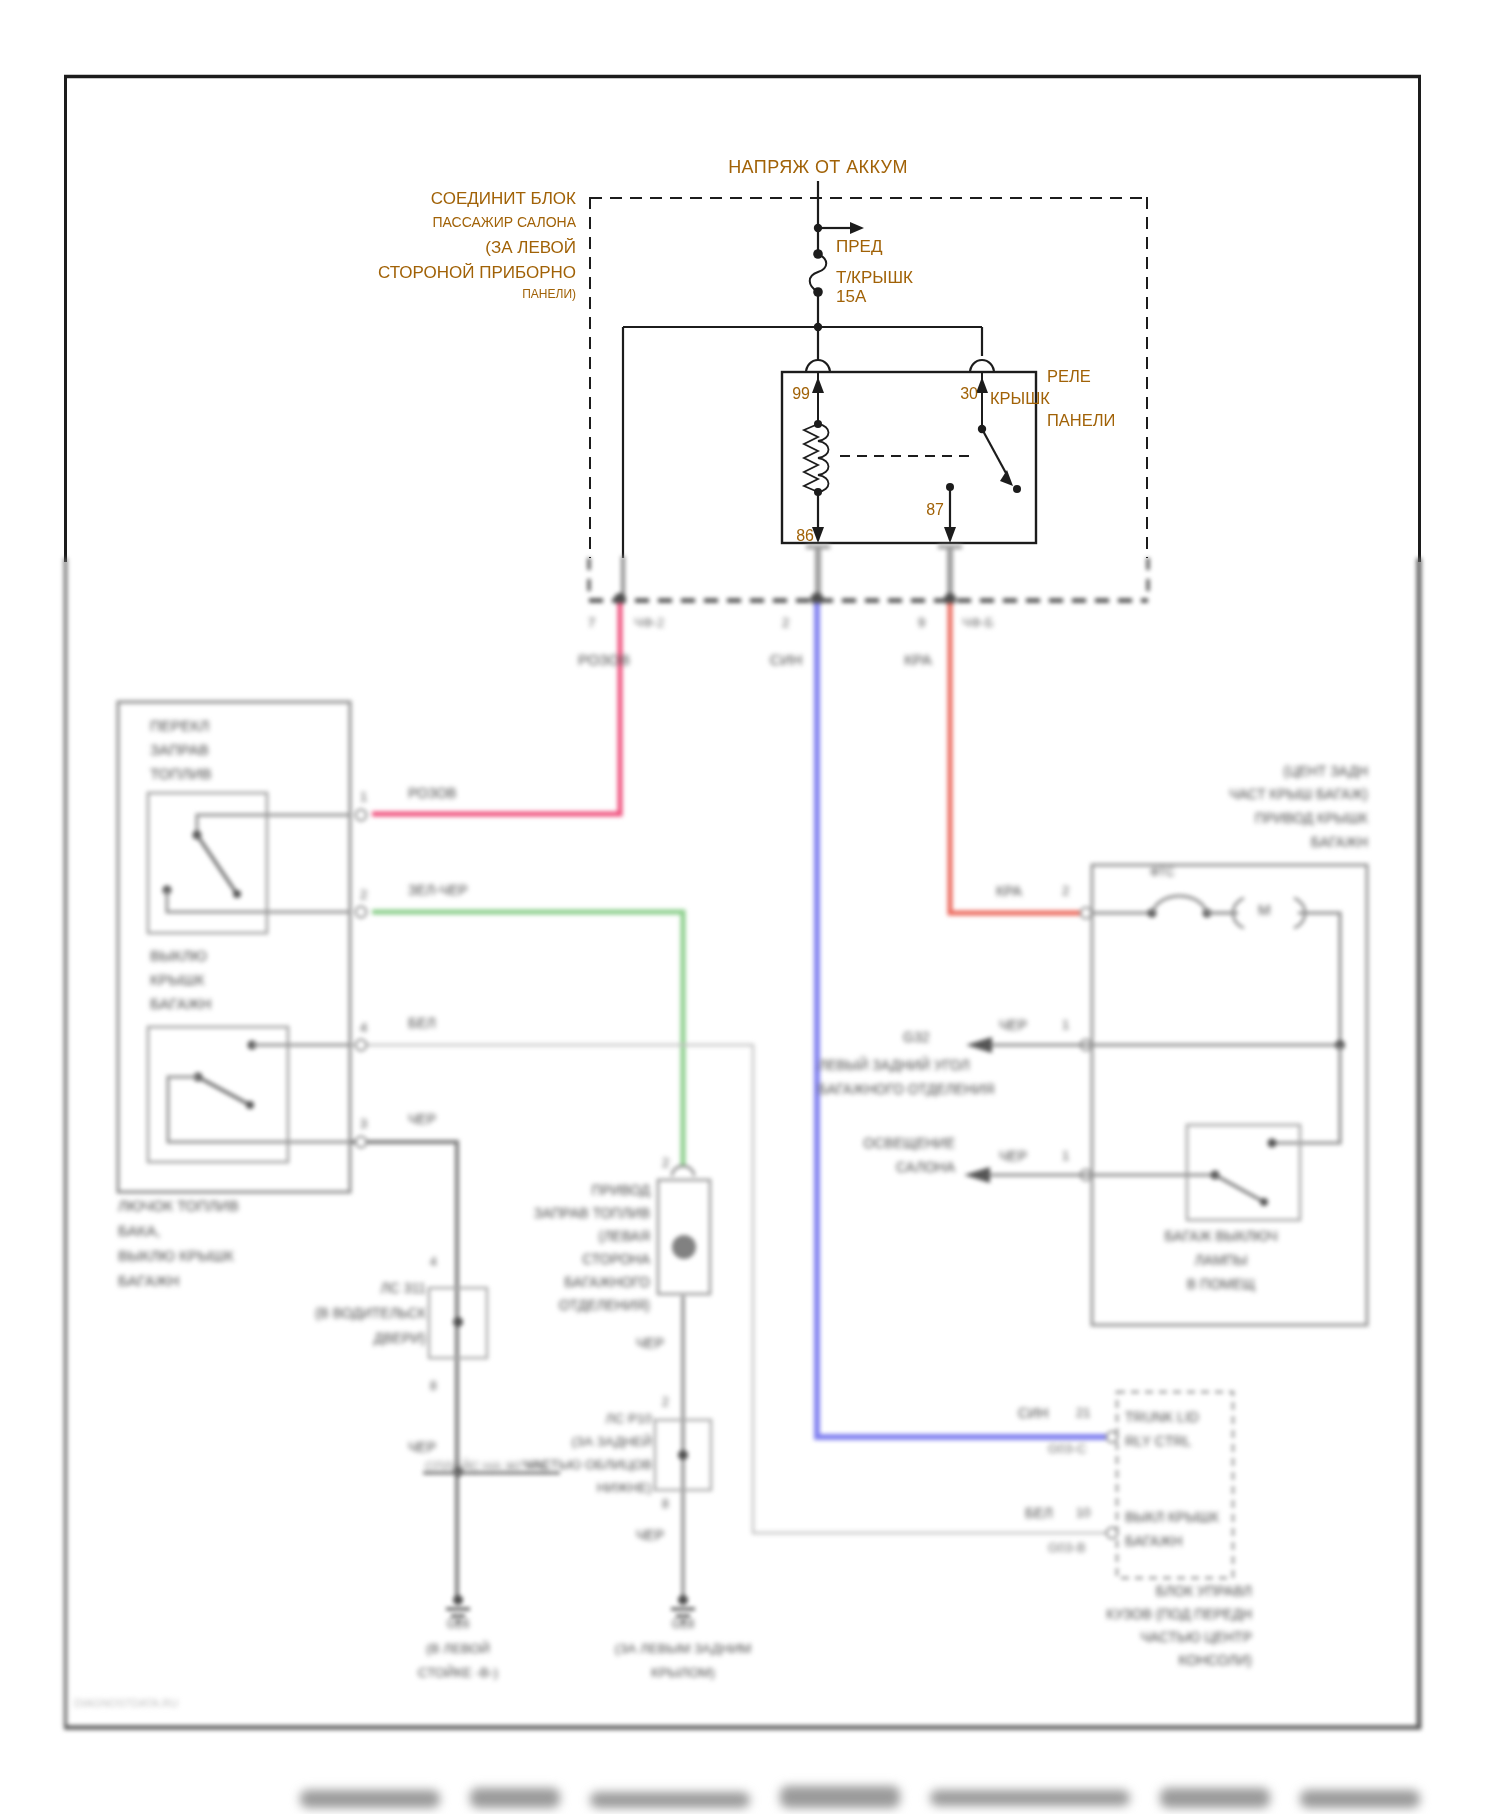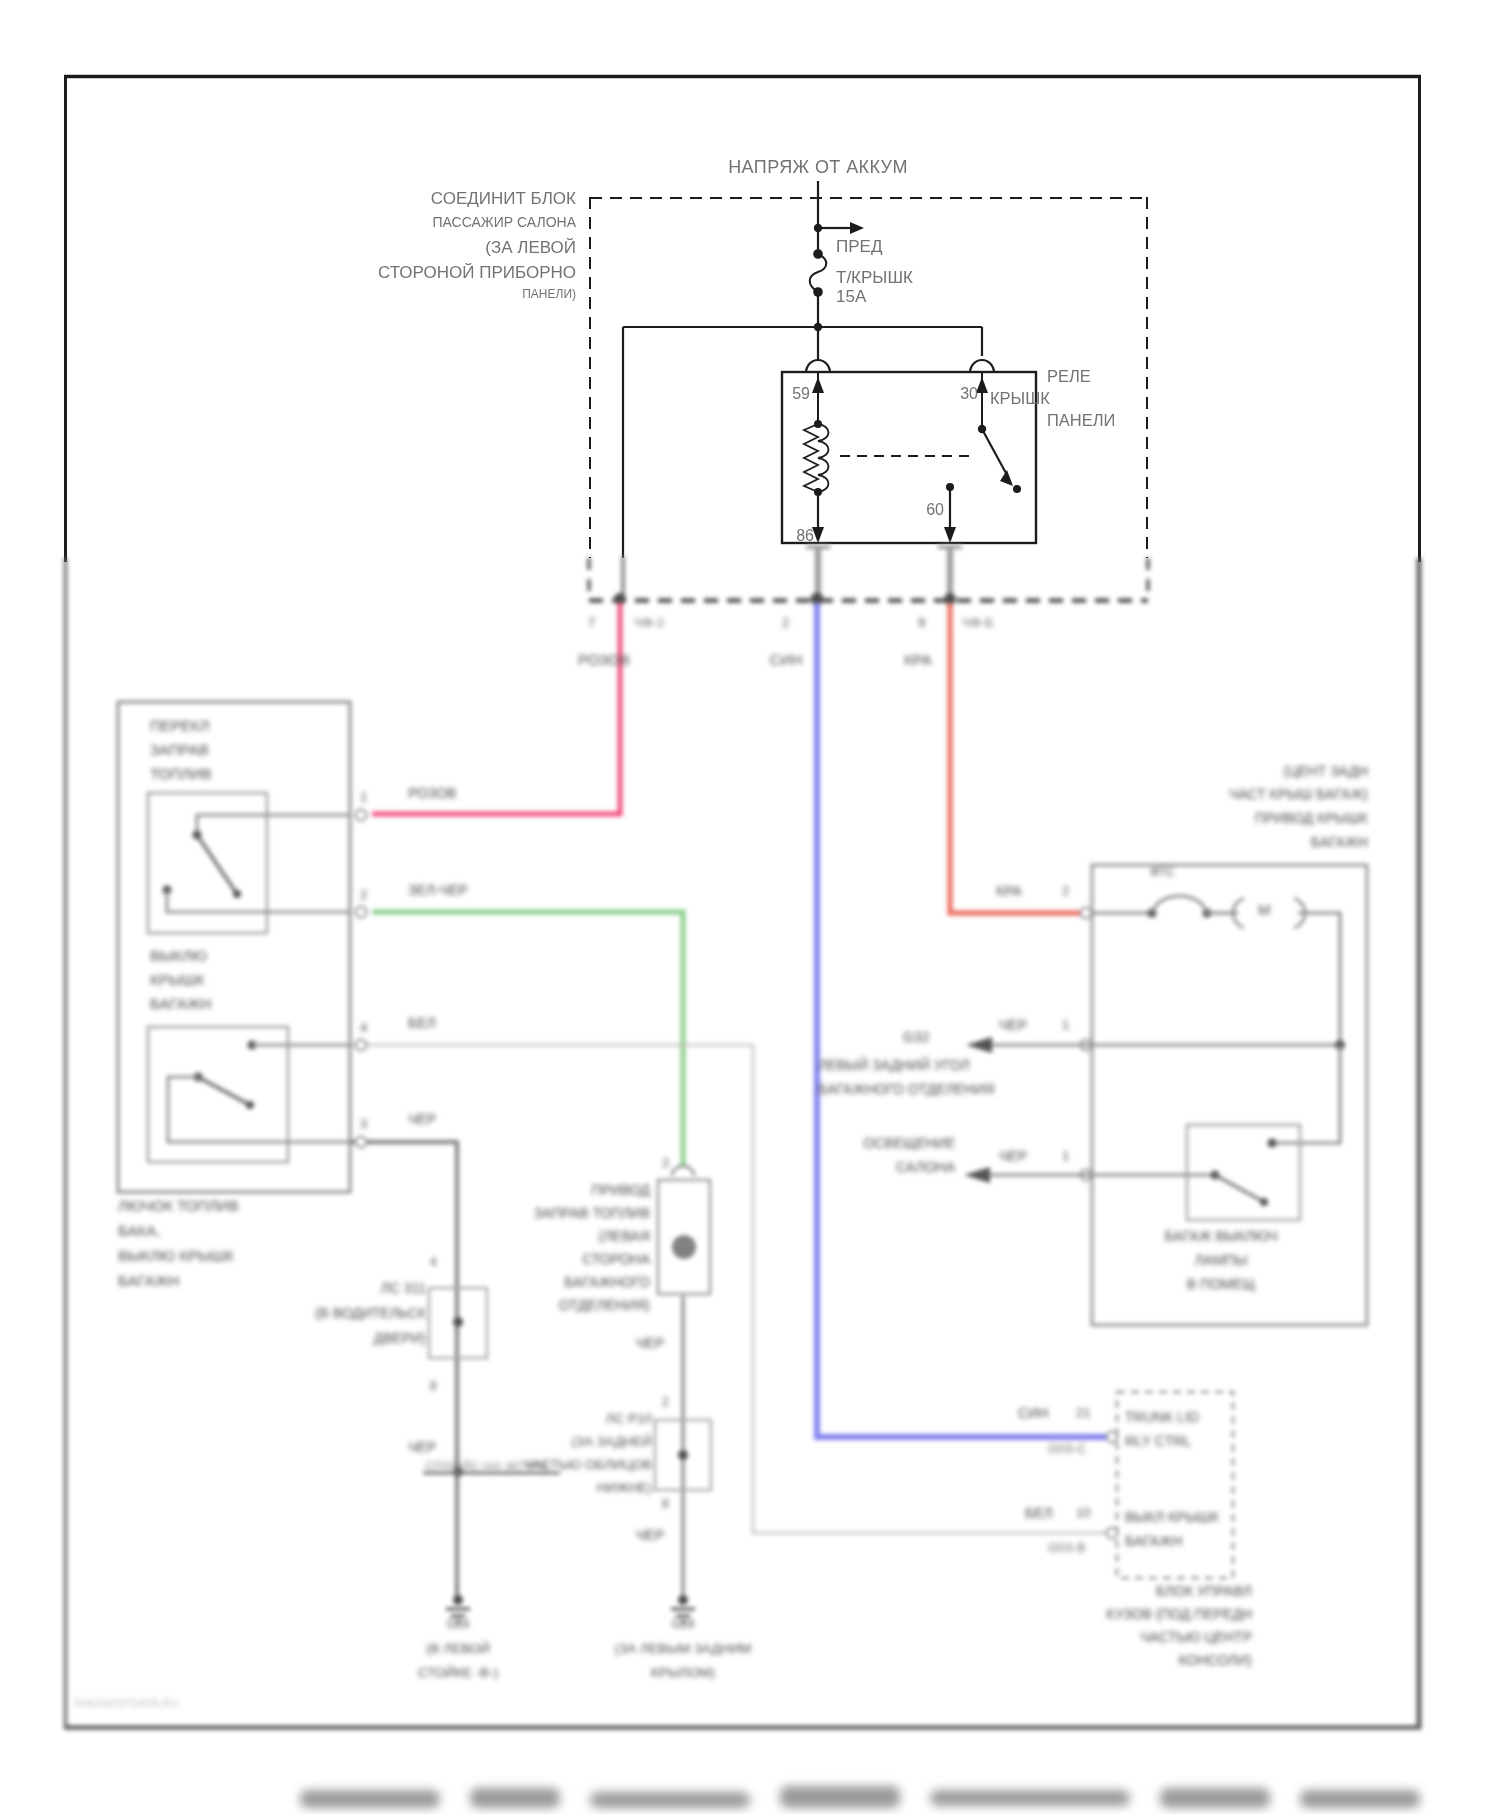--- a/index.html
+++ b/index.html
@@ -1,21 +1,21 @@
 <!DOCTYPE html>
 <html><head>
 <meta charset="utf-8">
 <style>
   html,body{margin:0;padding:0;background:#fff}
   #stage{position:relative;width:1500px;height:1814px;background:#fff;overflow:hidden;
          font-family:"Liberation Sans","DejaVu Sans",sans-serif}
   svg{position:absolute;left:0;top:0}
   .gblur{filter:blur(2.1px)}
   .t{position:absolute;white-space:nowrap;color:#4c4c4c;line-height:1.05}
-  .k{color:#737373}
+  .k{color:#a16207}
   .r{text-align:right}
   .c{text-align:center}
   #blurtext{position:absolute;left:0;top:0;width:1500px;height:1814px;filter:blur(2.6px)}
   .smudge{filter:blur(1.6px);opacity:.9}
   .blob{position:absolute;background:#9a9a9a;border-radius:8px;filter:blur(4px)}
   .wm{color:#bdbdbd}
 </style>
 </head>
 <body>
 
@@ -169,24 +169,24 @@
 <div class="t k r" style="left:280px;top:190px;width:296px;font-size:17px">СОЕДИНИТ БЛОК</div>
 <div class="t k r" style="left:280px;top:215px;width:296px;font-size:14px">ПАССАЖИР САЛОНА</div>
 <div class="t k r" style="left:280px;top:239px;width:296px;font-size:17px">(ЗА ЛЕВОЙ</div>
 <div class="t k r" style="left:280px;top:264px;width:296px;font-size:17px">СТОРОНОЙ ПРИБОРНО</div>
 <div class="t k r" style="left:280px;top:288px;width:296px;font-size:12px">ПАНЕЛИ)</div>
 
 <div class="t k" style="left:836px;top:238px;font-size:17px">ПРЕД</div>
 <div class="t k" style="left:836px;top:269px;font-size:17px">Т/КРЫШК</div>
 <div class="t k" style="left:836px;top:288px;font-size:17px">15А</div>
 
-<div class="t k r" style="left:780px;top:386px;width:30px;font-size:16px">59</div>
+<div class="t k r" style="left:780px;top:386px;width:30px;font-size:16px">99</div>
 <div class="t k r" style="left:948px;top:386px;width:30px;font-size:16px">30</div>
 <div class="t k r" style="left:784px;top:528px;width:30px;font-size:16px">86</div>
-<div class="t k r" style="left:914px;top:502px;width:30px;font-size:16px">60</div>
+<div class="t k r" style="left:914px;top:502px;width:30px;font-size:16px">87</div>
 
 <div class="t k" style="left:1047px;top:368px;font-size:16.5px">РЕЛЕ</div>
 <div class="t k" style="left:990px;top:390px;font-size:16.5px">КРЫШК</div>
 <div class="t k" style="left:1047px;top:412px;font-size:16.5px">ПАНЕЛИ</div>
 
 <div id="blurtext">
   <div class="t" style="left:588px;top:616px;font-size:13px">7</div>
   <div class="t" style="left:634px;top:616px;font-size:13px;color:#6d6d6d">ЧФ-2</div>
   <div class="t c" style="left:566px;top:652px;width:76px;font-size:15px">РОЗОВ</div>
   <div class="t" style="left:782px;top:616px;font-size:13px">2</div>

